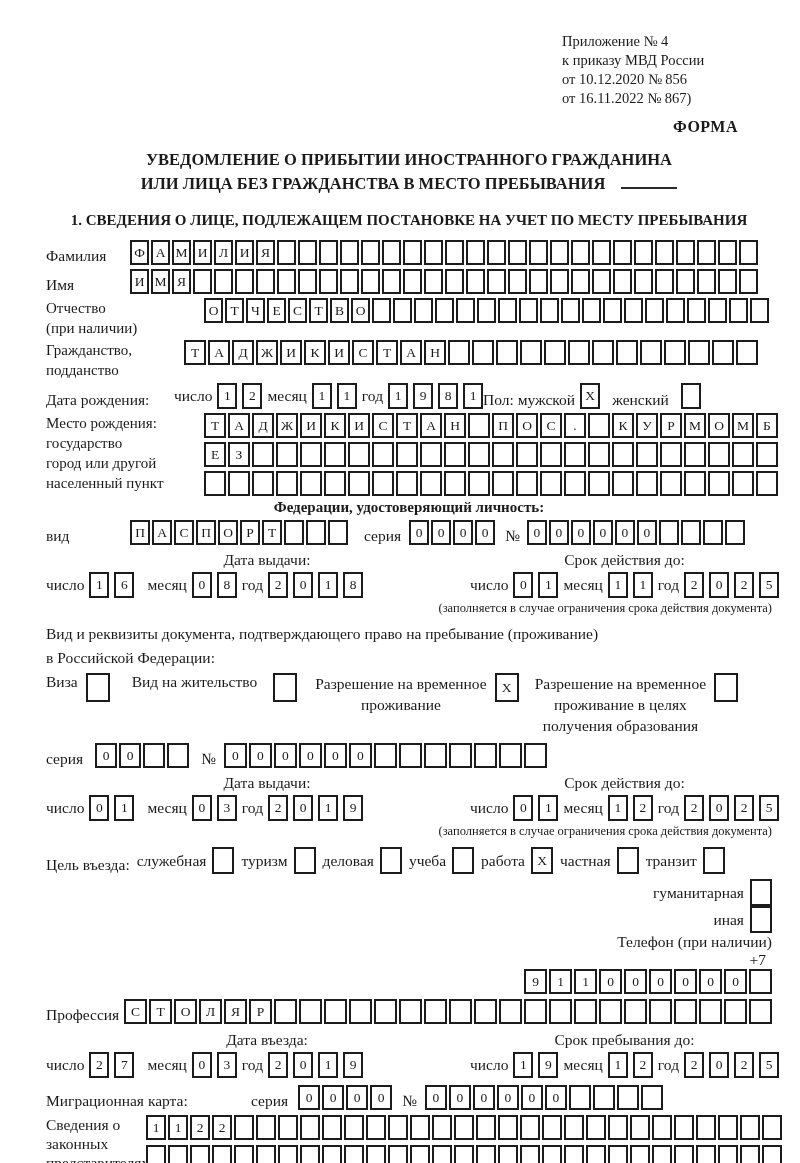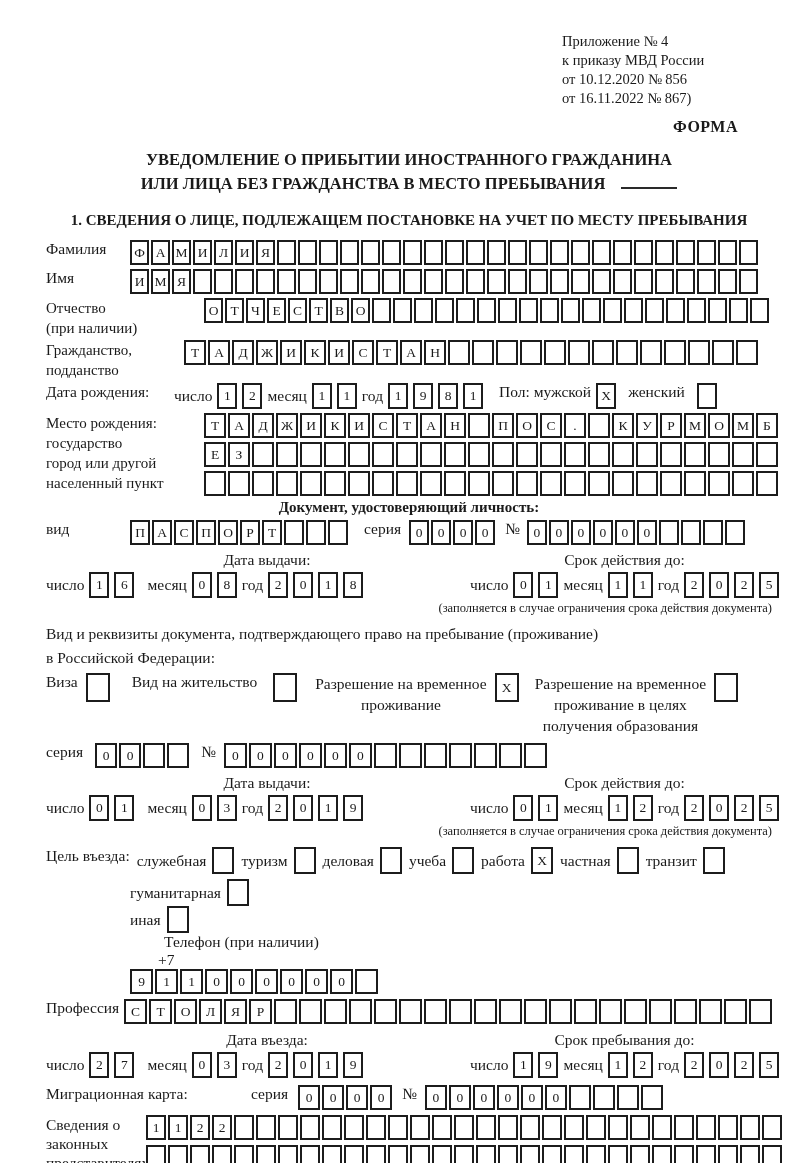--- a/index.html
+++ b/index.html
@@ -9,21 +9,21 @@
   .hdr{width:206px;margin-left:auto;margin-right:4px;font-size:14.5px;line-height:19px;}
   .hdr .rev{margin-top:5px;}
   .forma{margin-top:10px;text-align:right;padding-right:34px;font-weight:bold;font-size:16px;letter-spacing:.5px;}
 
   .title{margin-top:12px;text-align:center;font-weight:bold;font-size:16.5px;line-height:24px;}
   .title-underline{display:inline-block;width:56px;border-bottom:2.5px solid #2a2a2a;margin-left:16px;}
 
   .sec1{margin-top:16px;text-align:center;font-weight:bold;font-size:15px;}
 
   .flabel{font-size:15.5px;white-space:nowrap;}
-  .frow{display:flex;align-items:flex-start;margin-top:4px;}
+  .frow{display:flex;align-items:flex-end;margin-top:4px;}
   .frow.top{align-items:flex-start;}
   .lblcol{flex:none;font-size:15px;line-height:20px;}
 
   .boxes{display:flex;gap:2px;flex:none;}
   .box{flex:none;box-sizing:border-box;width:19px;height:25px;border:2px solid #1c1c1c;background:#fff;
        display:inline-flex;align-items:center;justify-content:center;font-size:13.5px;line-height:1;}
   .bw20 .box{width:20px;}
   .bw22 .box{width:22px;}
   .bw23 .box{width:23px;}
   .dt{gap:5px;}
@@ -231,21 +231,21 @@
           <span class="box">1</span>
         </span>
       <span class="flabel">год</span>
       <span class="boxes dt">
           <span class="box">1</span>
           <span class="box">9</span>
           <span class="box">8</span>
           <span class="box">1</span>
         </span>
     </span>
-    <span class="flabel" style="margin-left:16px;">Пол: мужской</span>
+    <span class="flabel" style="margin-left:0;">Пол: мужской</span>
     <span class="boxes dt" style="margin-left:5px;">
         <span class="box">X</span>
       </span>
     <span class="flabel" style="margin-left:12px;">женский</span>
     <span class="boxes dt" style="margin-left:12px;">
         <span class="box"></span>
       </span>
   </div>
 
   <div class="frow top" style="margin-top:4px;">
@@ -330,21 +330,21 @@
           <span class="box"></span>
           <span class="box"></span>
           <span class="box"></span>
           <span class="box"></span>
           <span class="box"></span>
           <span class="box"></span>
         </span>
     </span>
   </div>
 
-  <div class="centerhead">Документ, удостоверяющий личность:</div>
+  <div class="centerhead">Федерации, удостоверяющий личность:</div>
 
   <div class="frow">
     <span class="flabel" style="width:84px;">вид</span>
     <span class="boxes bw20">
         <span class="box">П</span>
         <span class="box">А</span>
         <span class="box">С</span>
         <span class="box">П</span>
         <span class="box">О</span>
         <span class="box">Р</span>

